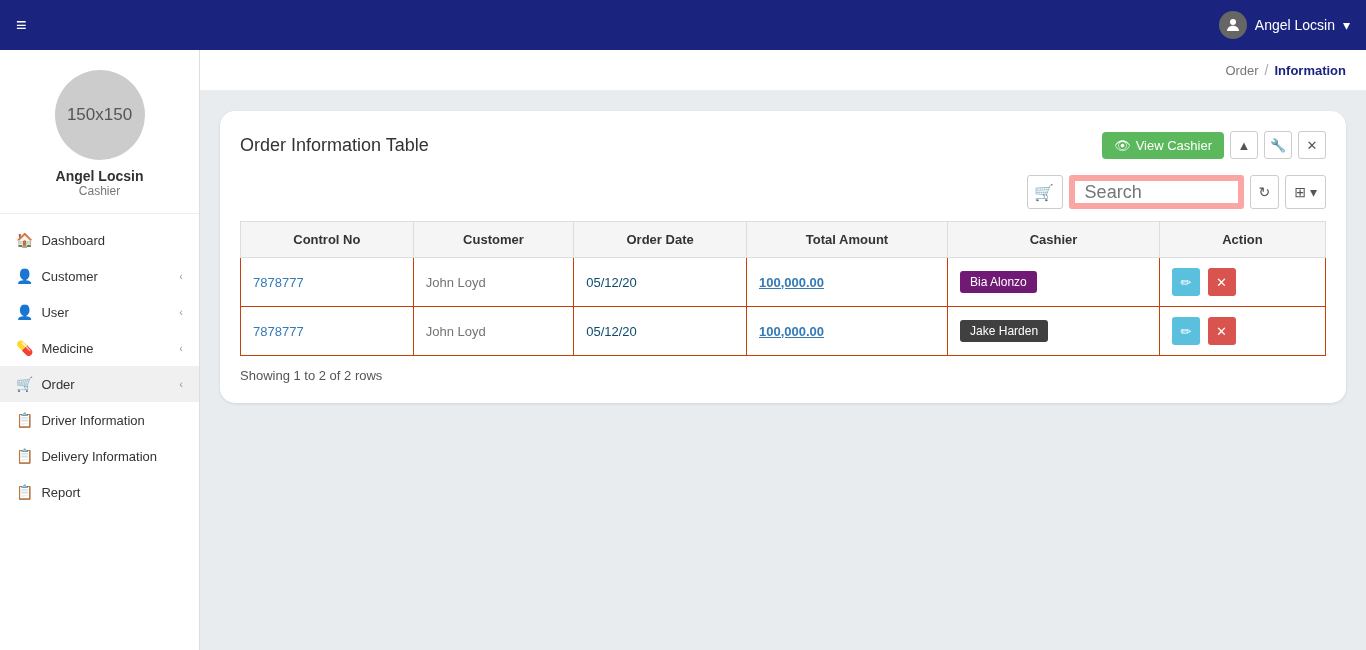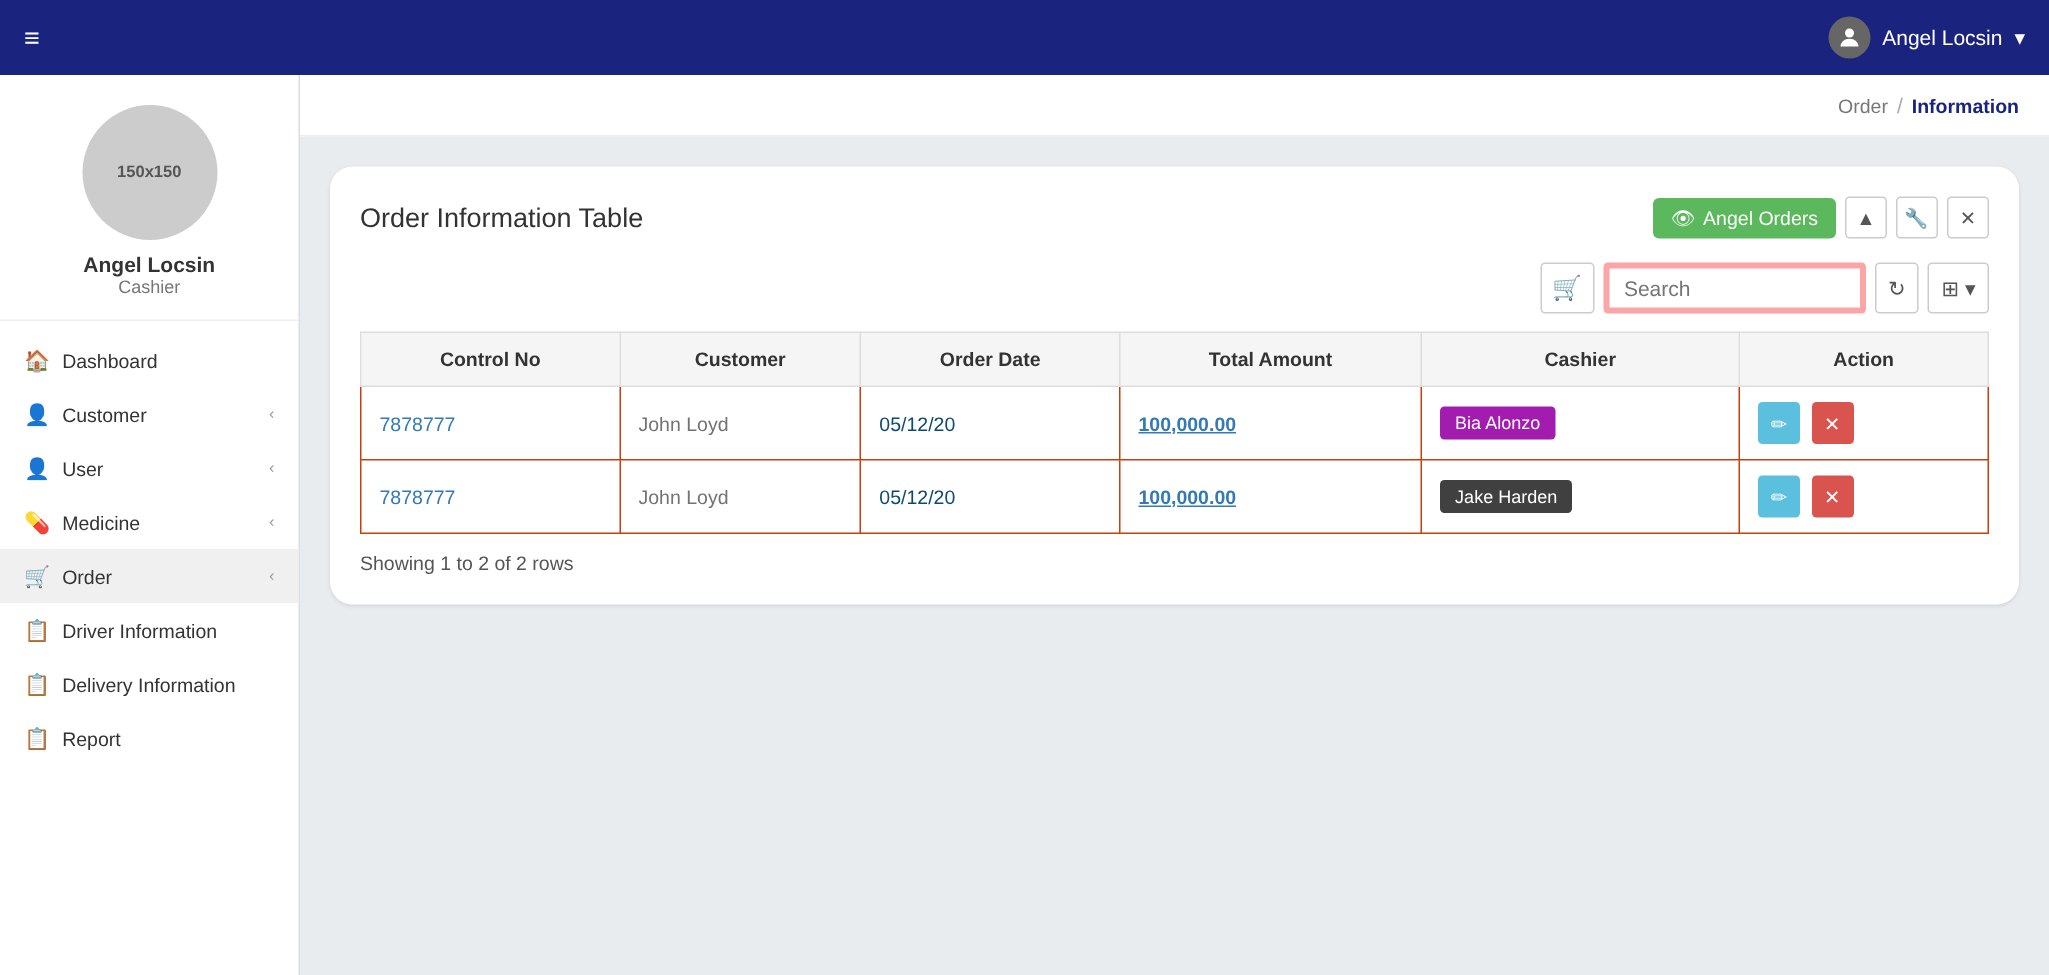--- a/index.html
+++ b/index.html
@@ -41,24 +41,23 @@
       border-bottom: 1px solid #eee;
     }
     .avatar-placeholder {
       width: 90px;
       height: 90px;
       border-radius: 50%;
       background: #ccc;
       display: flex;
       align-items: center;
       justify-content: center;
-      font-size: 11px;
+      font-size: 17px;
       color: #555;
       margin-bottom: 8px;
-      font-weight: bold;
     }
     .profile-name { font-weight: bold; font-size: 14px; color: #333; }
     .profile-role { font-size: 12px; color: #777; }
 
     .nav-menu { list-style: none; padding: 8px 0; }
     .nav-item {
       display: flex;
       align-items: center;
       padding: 10px 16px;
       cursor: pointer;
@@ -147,24 +146,24 @@
       width: 36px;
       height: 34px;
       border-radius: 3px;
       cursor: pointer;
       display: flex;
       align-items: center;
       justify-content: center;
       font-size: 16px;
     }
     .search-input {
-      border: 4px solid #fca5a5;
+      border: 6px solid #fca5a5;
       padding: 6px 10px;
       border-radius: 3px;
-      font-size: 14px;
+      font-size: 18px;
       width: 175px;
       height: 34px;
       outline: none;
     }
     .refresh-btn, .columns-btn {
       background: white;
       border: 1px solid #ccc;
       height: 34px;
       border-radius: 3px;
       cursor: pointer;
@@ -189,21 +188,21 @@
     .data-table td {
       border: 1px solid #c2410c;
       padding: 10px 12px;
       color: #333;
     }
     .control-no-link { color: #337ab7; text-decoration: none; }
     .customer-link { color: #737373; text-decoration: none; }
     .date-link { color: #0c4a6e; text-decoration: none; }
     .amount-link { color: #337ab7; text-decoration: underline; font-weight: bold; }
 
-    .badge-blue { background: #a21caf; color: white; padding: 4px 10px; border-radius: 3px; font-size: 12px; display: inline-block; }
+    .badge-blue { background: #701a75; color: white; padding: 4px 10px; border-radius: 3px; font-size: 12px; display: inline-block; }
     .badge-orange { background: #404040; color: white; padding: 4px 10px; border-radius: 3px; font-size: 12px; display: inline-block; }
 
     .action-edit { background: #5bc0de; border: none; color: white; width: 28px; height: 28px; border-radius: 3px; cursor: pointer; font-size: 13px; margin-right: 4px; }
     .action-delete { background: #d9534f; border: none; color: white; width: 28px; height: 28px; border-radius: 3px; cursor: pointer; font-size: 13px; }
 
     .showing-text { font-size: 13px; color: #555; margin-top: 12px; }
   </style>
 </head>
 <body>
 
@@ -305,21 +304,21 @@
     </div>
 
     <div class="main-content">
       <div class="card">
 
         <div class="card-header">
           <h2 class="card-title">Order Information Table</h2>
           <div class="card-actions">
             <button class="btn-view-orders">
               <span>👁</span>
-              <span>Angel Orders</span>
+              <span>View Cashier</span>
             </button>
             <button class="btn-icon">▲</button>
             <button class="btn-icon">🔧</button>
             <button class="btn-icon">✕</button>
           </div>
         </div>
 
         <div class="table-toolbar">
           <button class="cart-btn">🛒</button>
           <input class="search-input" type="text" placeholder="Search" style="">

